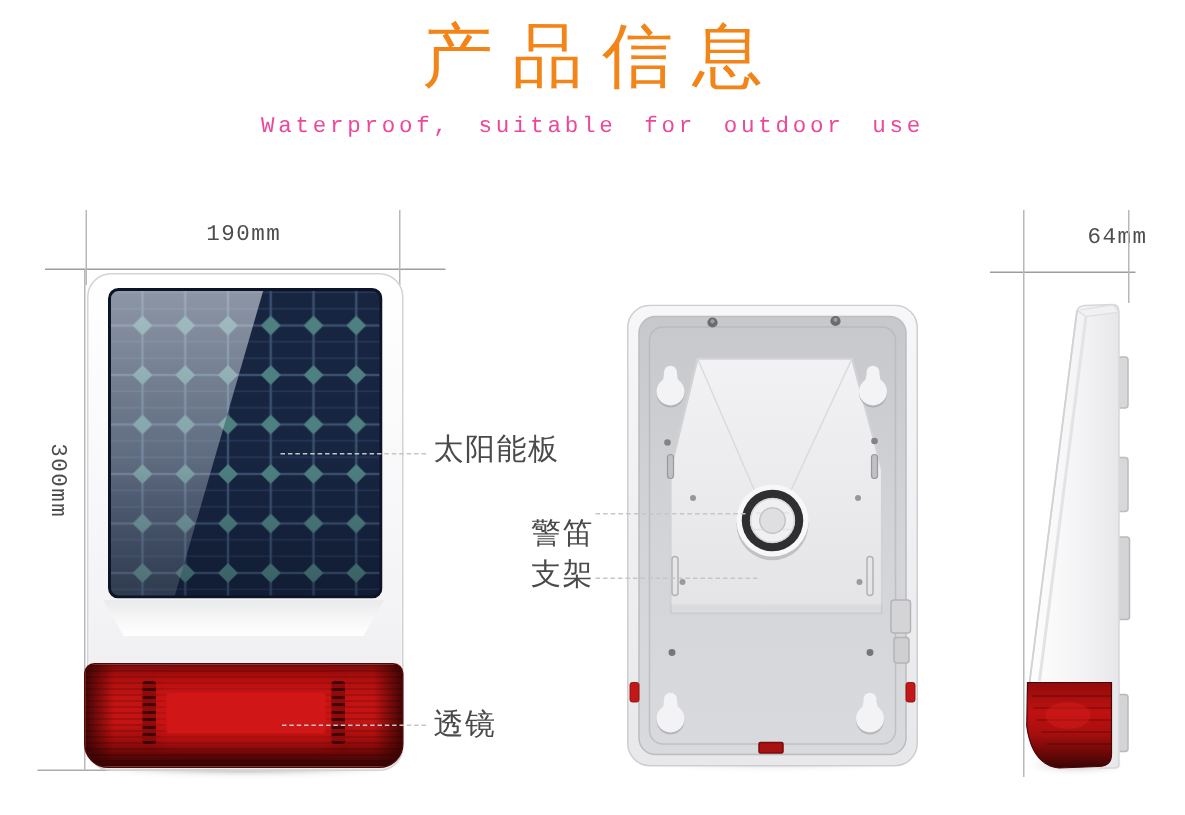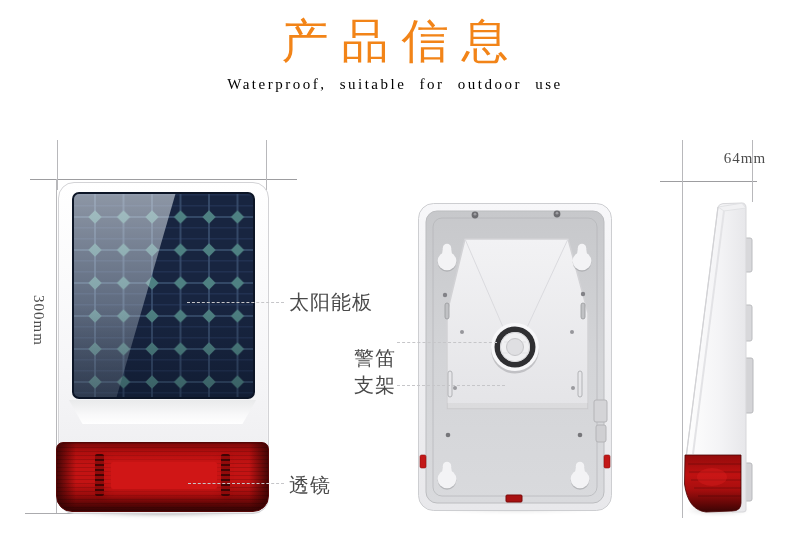--- a/index.html
+++ b/index.html
@@ -1,30 +1,30 @@
 <!DOCTYPE html>
 <html><head>
 <meta charset="utf-8">
 <style>
   html,body{margin:0;padding:0;background:#fff;}
   .canvas{
     position:relative;width:790px;height:543px;background:#fff;overflow:hidden;
-    font-family:Liberation Serif, serif;
+    font-family:Liberation Mono, monospace;
   }
   .abs{position:absolute;}
 
   
   .page-title{
     left:0;right:0;top:16px;text-align:center;
     font-size:47px;font-weight:500;color:#F28418;
     letter-spacing:13px;padding-left:13px;line-height:1.1;
   }
   .page-subtitle{
     left:0;right:0;top:76px;text-align:center;
-    font-size:15px;color:#000000;letter-spacing:2.5px;word-spacing:7px;
+    font-size:15px;color:#ec4899;letter-spacing:2.5px;word-spacing:7px;
   }
 
   
   .dim-text{font-size:15px;color:#4d4d4d;letter-spacing:1px;text-align:center;}
   .h-line{border-top:1px solid #9d9da0;height:0;}
   .v-line{border-left:1px solid #b8b8bb;width:0;}
   .dim-300{left:2px;top:312px;width:72px;transform:rotate(90deg);transform-origin:center;}
 
   
   .callout{font-size:20px;color:#4a4a4a;letter-spacing:1px;line-height:18px;white-space:nowrap;}
@@ -70,20 +70,21 @@
   .side-svg{left:680px;top:200px;}
 </style>
 </head>
 <body>
 
 <div class="canvas">
 
   <div class="abs page-title" style="color: rgb(242, 132, 24);">产品信息</div>
   <div class="abs page-subtitle">Waterproof,  suitable  for  outdoor  use</div>
 
+  <div class="abs dim-text" style="left:58px;top:148px;width:209px;">190mm</div>
   <div class="abs h-line" style="left:30px;top:179px;width:267px;"></div>
   <div class="abs v-line" style="left:57px;top:140px;height:50px;"></div>
   <div class="abs v-line" style="left:266px;top:140px;height:50px;"></div>
 
   <div class="abs dim-text dim-300">300mm</div>
   <div class="abs v-line" style="left:56px;top:179px;height:334px;"></div>
   <div class="abs h-line" style="left:25px;top:513px;width:126px;border-color:#ababae;"></div>
 
   <div class="abs shadow" style="left:62px;top:506px;width:202px;height:10px;"></div>
 

